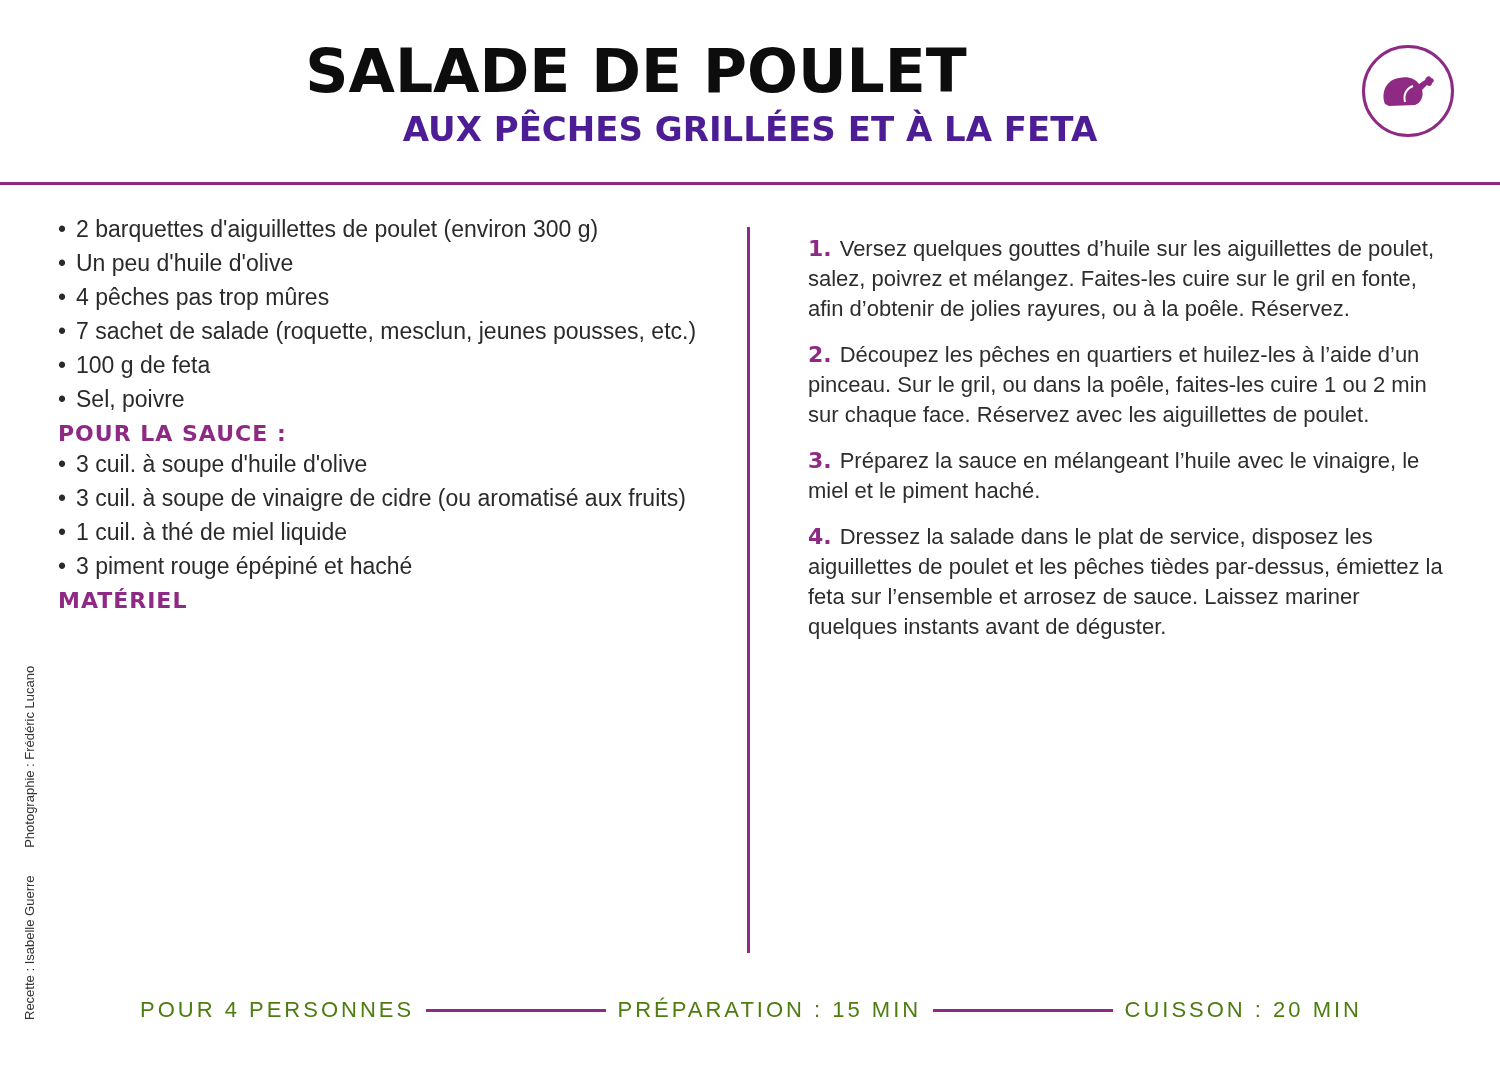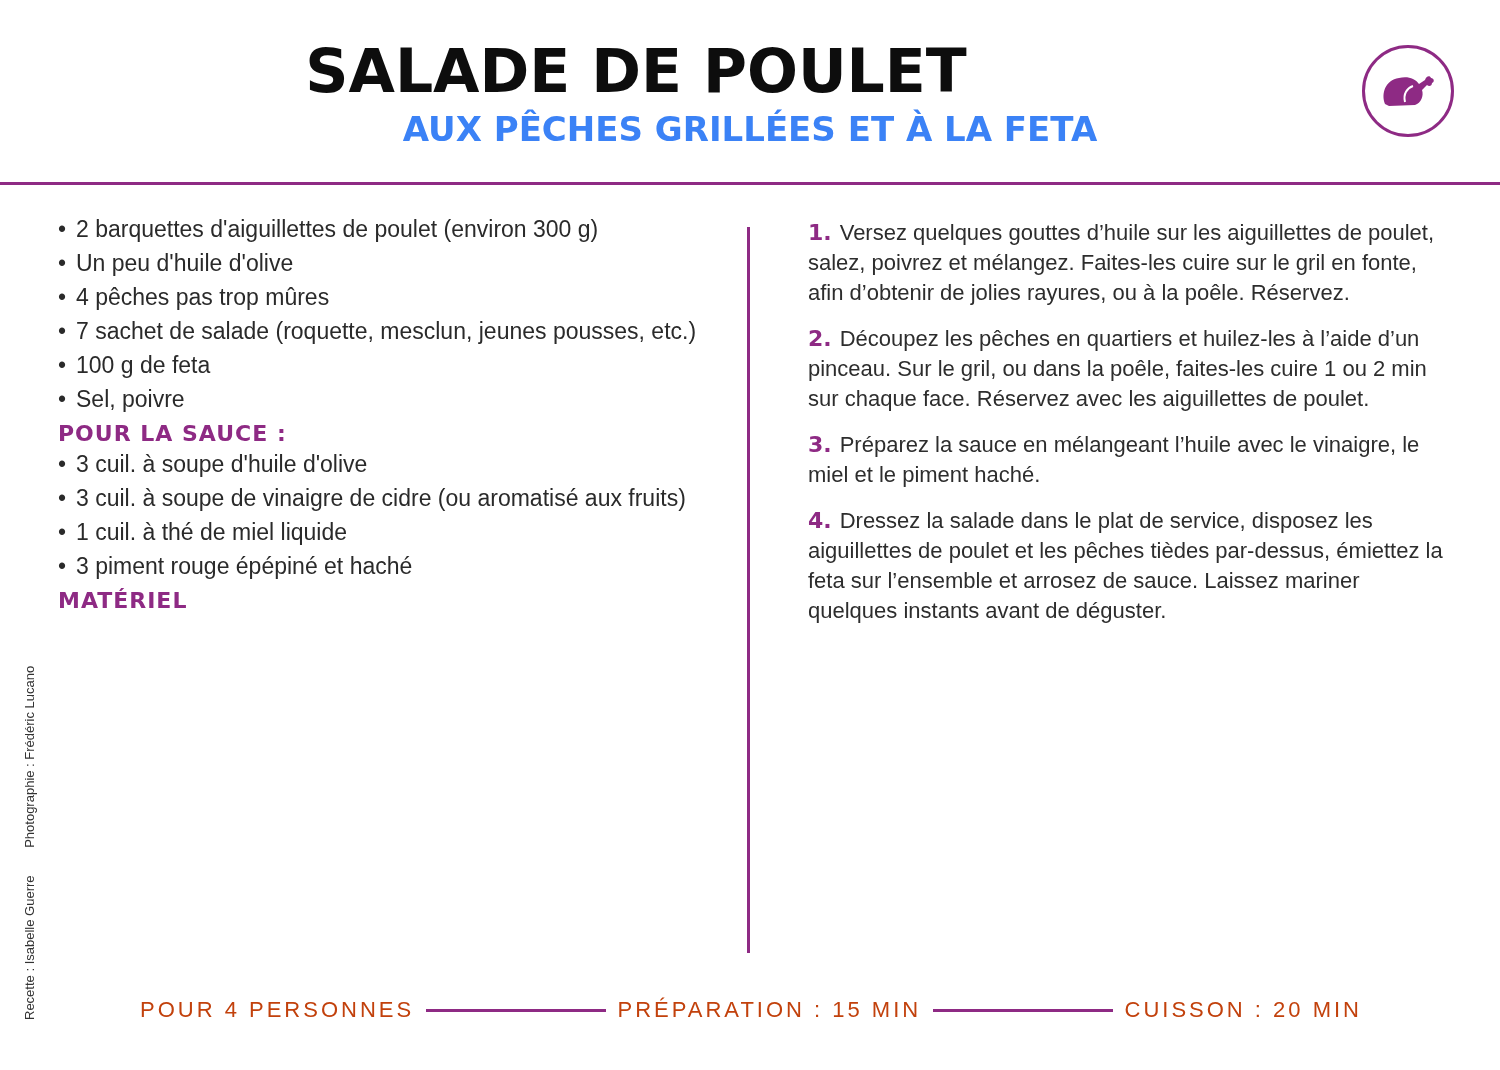--- a/index.html
+++ b/index.html
@@ -1,38 +1,38 @@
 <!DOCTYPE html>
 <html><head>
 <meta charset="utf-8">
 <style>
   html, body { margin:0; padding:0; }
   body { width:1500px; height:1070px; background:#ffffff; position:relative; overflow:hidden;
          font-family:"Liberation Sans", sans-serif; color:#2a2a2a; }
   .title-main { position:absolute; left:0; width:1272px; top:36px; text-align:center;
          font-family:"DejaVu Sans", sans-serif; font-weight:bold; font-size:60px; color:#0d0d0d; letter-spacing:0px; line-height:70px; }
   .title-sub { position:absolute; left:0; width:1500px; top:108px; text-align:center;
-         font-family:"DejaVu Sans", sans-serif; font-weight:bold; font-size:34px; color:#3b82f6; line-height:42px; }
+         font-family:"DejaVu Sans", sans-serif; font-weight:bold; font-size:34px; color:#4c1d95; line-height:42px; }
   .badge { position:absolute; left:1362px; top:45px; width:86px; height:86px; border:3px solid #8e2a84; border-radius:50%; }
   .badge svg { position:absolute; left:16px; top:20px; }
   .hline { position:absolute; left:0; top:182px; width:1500px; height:3px; background:#8e2a84; }
   .vline { position:absolute; left:747px; top:227px; width:3px; height:726px; background:#8e2a84; }
   .left { position:absolute; left:58px; top:217px; width:660px; font-size:23px; line-height:25px; }
   .left ul { list-style:none; margin:0; padding:0; }
   .left li { position:relative; padding-left:18px; margin-bottom:9px; }
   .left li::before { content:"•"; position:absolute; left:0; top:0; }
   .sec-head { font-family:"DejaVu Sans", sans-serif; font-weight:bold; font-size:22px; color:#8e2a84; letter-spacing:1px; margin-bottom:6px; }
   .right { position:absolute; left:808px; top:218px; width:640px; font-size:22px; line-height:30px; color:#2d2d2d; }
-  .step { margin-bottom:16px; }
+  .step { margin-bottom:16px;margin-top:16px; }
   .step-num { font-family:"DejaVu Sans", sans-serif; font-weight:bold; color:#8e2a84; margin-right:8px; }
   .credits { position:absolute; left:22px; top:1020px; transform-origin:0 0; transform:rotate(-90deg);
              font-size:13px; color:#333; white-space:nowrap; width:410px; }
   .credits span { margin-right:24px; }
   .footer { position:absolute; left:140px; top:996px; width:1222px; height:28px; display:flex; align-items:center;
-            font-size:22px; letter-spacing:3px; color:#c2410c; }
+            font-size:22px; letter-spacing:3px; color:#4d7c0f; }
   .footer .seg { white-space:nowrap; }
   .footer .line { flex:1; height:3px; background:#8e2a84; margin:0 12px; }
 </style>
 </head>
 <body>
 
 <div class="title-main">SALADE DE POULET</div>
 <div class="title-sub">AUX PÊCHES GRILLÉES ET À LA FETA</div>
 
 <div class="badge">

